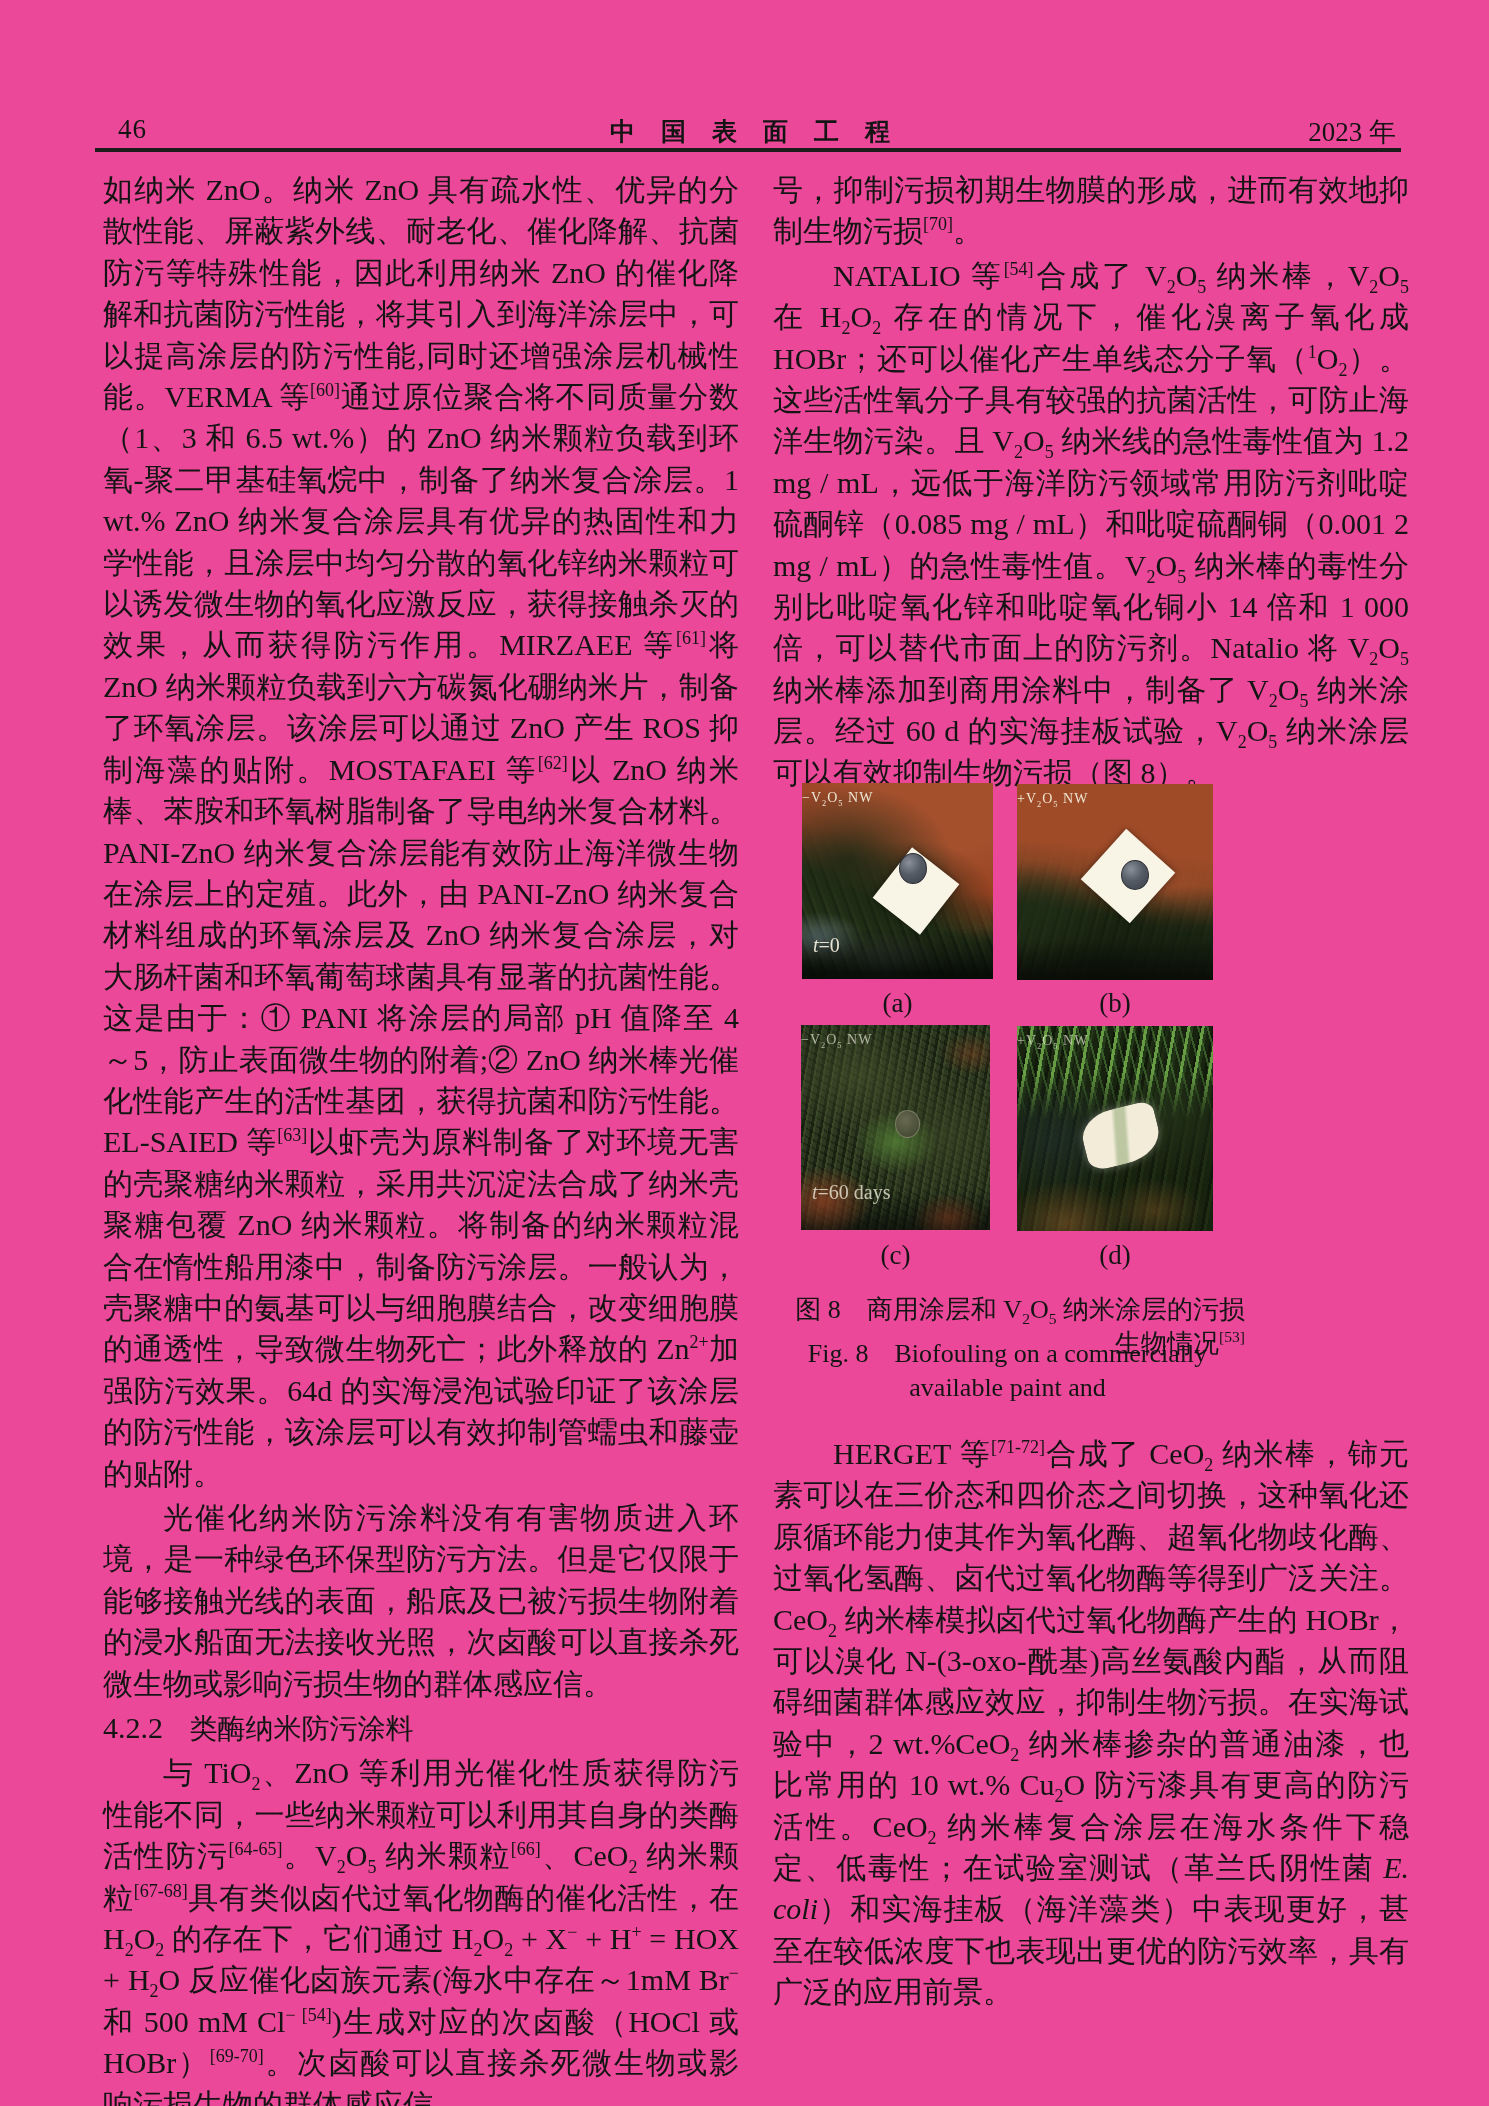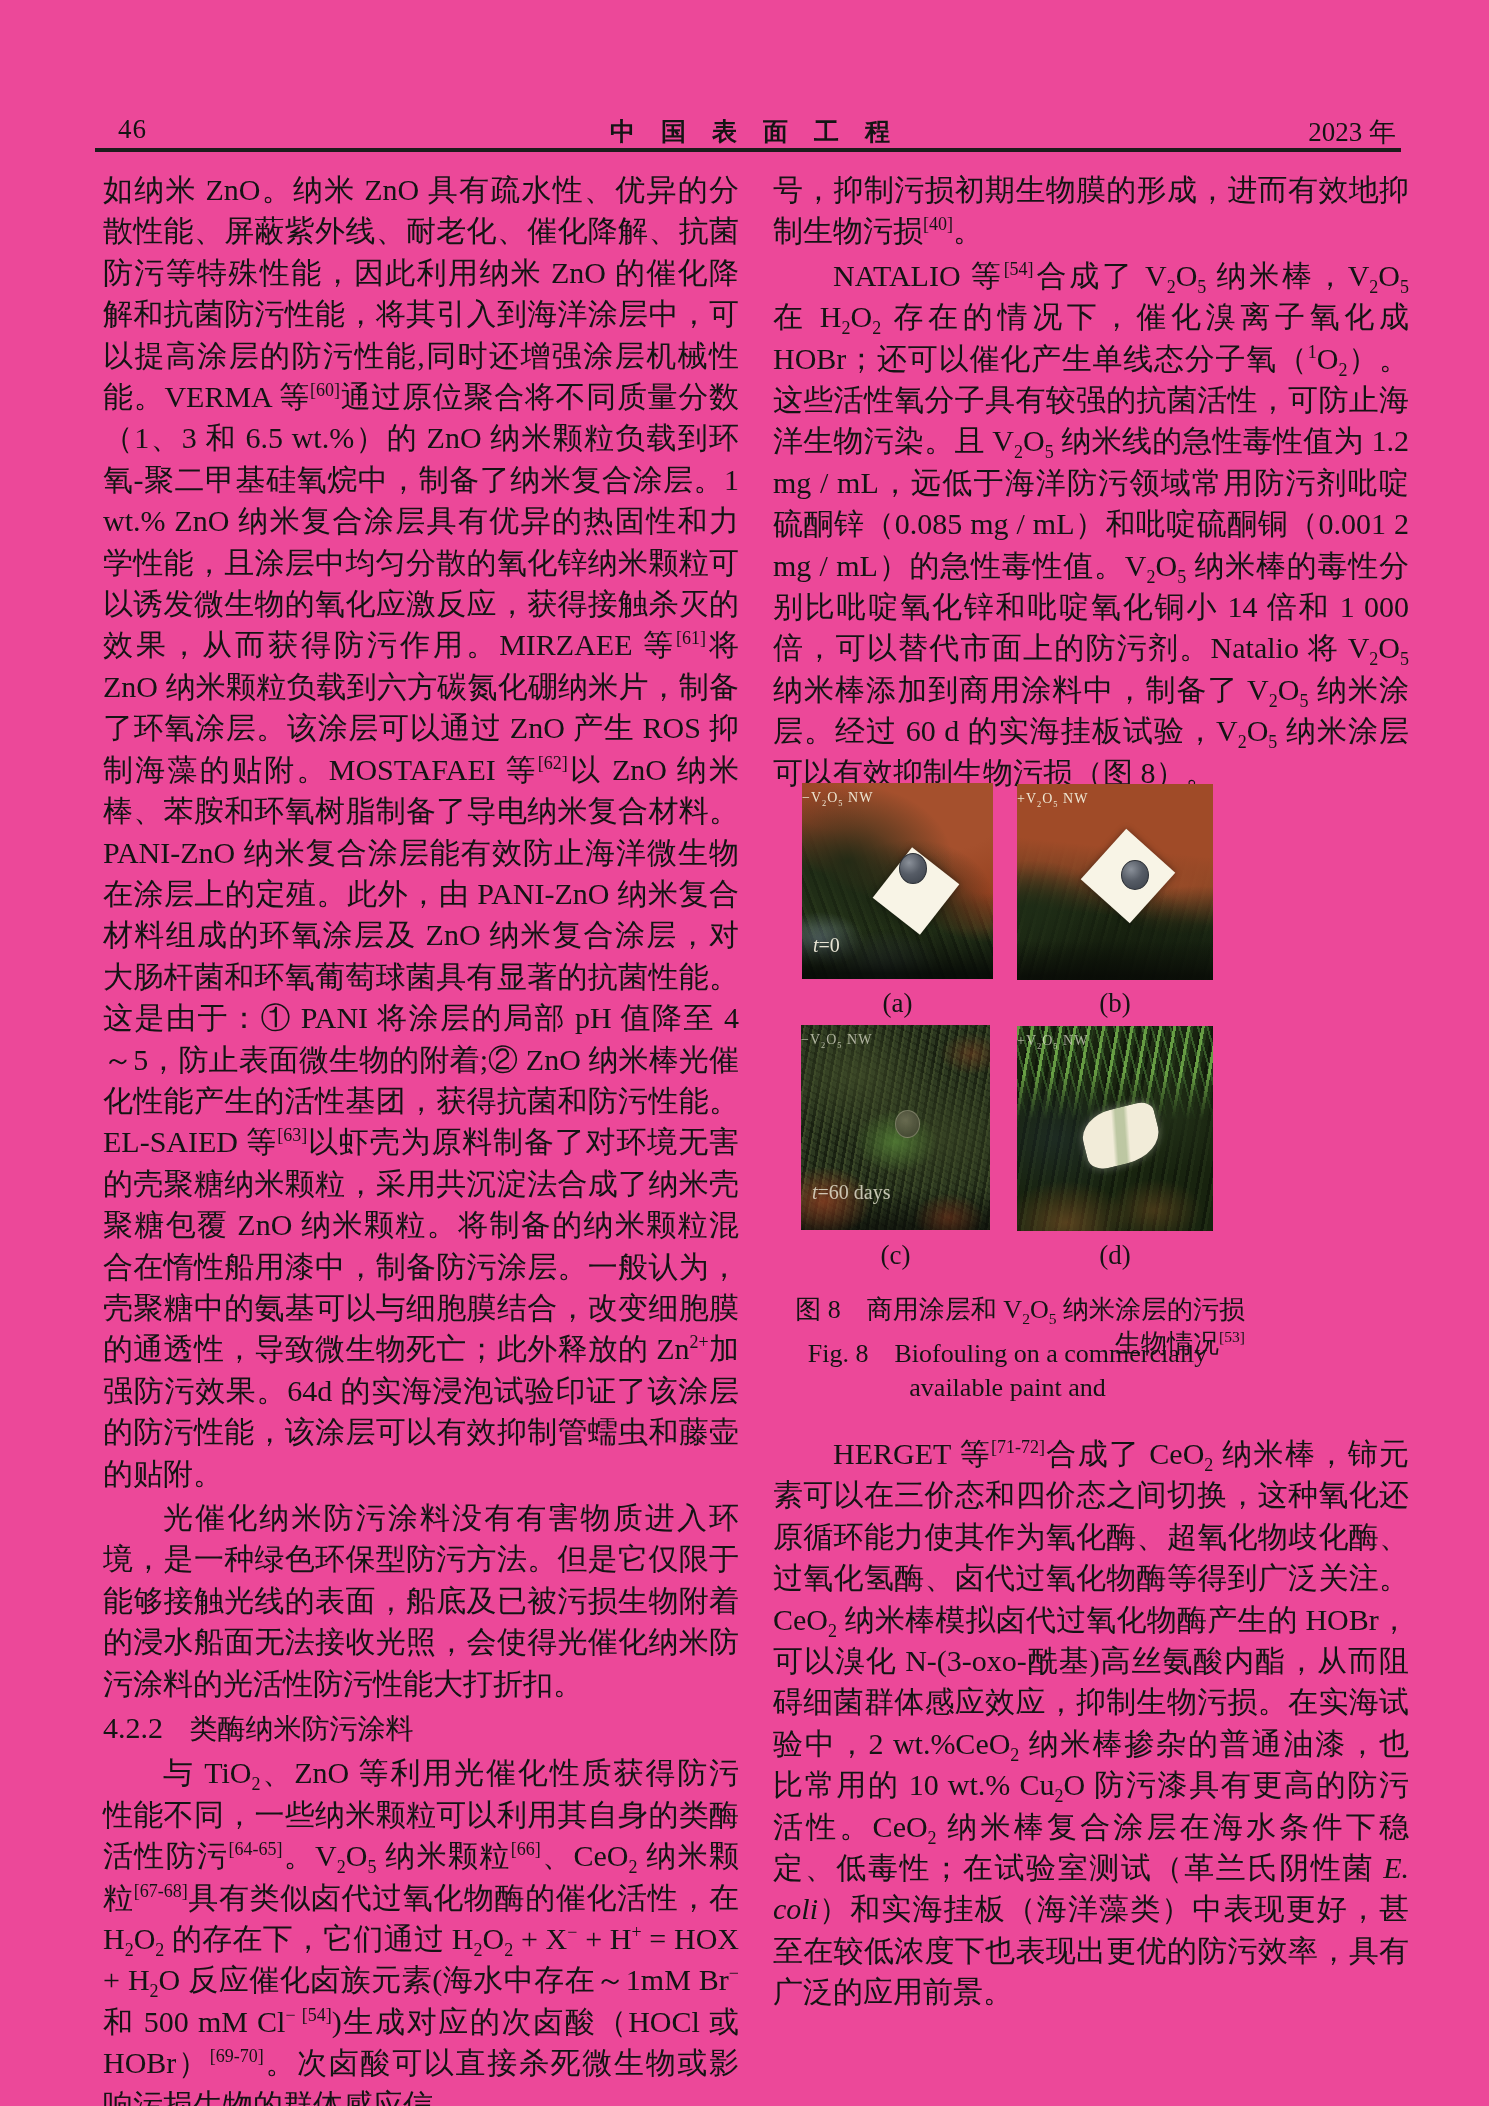--- a/index.html
+++ b/index.html
@@ -116,27 +116,27 @@
 
   <header class="pg-header">
     <span class="pg-num">46</span>
     <span class="pg-title">中国表面工程</span>
     <span class="pg-year">2023 年</span>
   </header>
   <div class="rule"></div>
 
   <div class="col col-left">
     <p class="noindent">如纳米 ZnO。纳米 ZnO 具有疏水性、优异的分散性能、屏蔽紫外线、耐老化、催化降解、抗菌防污等特殊性能，因此利用纳米 ZnO 的催化降解和抗菌防污性能，将其引入到海洋涂层中，可以提高涂层的防污性能,同时还增强涂层机械性能。VERMA 等<sup>[60]</sup>通过原位聚合将不同质量分数（1、3 和 6.5 wt.%）的 ZnO 纳米颗粒负载到环氧-聚二甲基硅氧烷中，制备了纳米复合涂层。1 wt.% ZnO 纳米复合涂层具有优异的热固性和力学性能，且涂层中均匀分散的氧化锌纳米颗粒可以诱发微生物的氧化应激反应，获得接触杀灭的效果，从而获得防污作用。MIRZAEE 等<sup>[61]</sup>将 ZnO 纳米颗粒负载到六方碳氮化硼纳米片，制备了环氧涂层。该涂层可以通过 ZnO 产生 ROS 抑制海藻的贴附。MOSTAFAEI 等<sup>[62]</sup>以 ZnO 纳米棒、苯胺和环氧树脂制备了导电纳米复合材料。PANI-ZnO 纳米复合涂层能有效防止海洋微生物在涂层上的定殖。此外，由 PANI-ZnO 纳米复合材料组成的环氧涂层及 ZnO 纳米复合涂层，对大肠杆菌和环氧葡萄球菌具有显著的抗菌性能。这是由于：① PANI 将涂层的局部 pH 值降至 4～5，防止表面微生物的附着;② ZnO 纳米棒光催化性能产生的活性基团，获得抗菌和防污性能。EL-SAIED 等<sup>[63]</sup>以虾壳为原料制备了对环境无害的壳聚糖纳米颗粒，采用共沉淀法合成了纳米壳聚糖包覆 ZnO 纳米颗粒。将制备的纳米颗粒混合在惰性船用漆中，制备防污涂层。一般认为，壳聚糖中的氨基可以与细胞膜结合，改变细胞膜的通透性，导致微生物死亡；此外释放的 Zn<sup>2+</sup>加强防污效果。64d 的实海浸泡试验印证了该涂层的防污性能，该涂层可以有效抑制管蠕虫和藤壶的贴附。</p>
-    <p class="indent">光催化纳米防污涂料没有有害物质进入环境，是一种绿色环保型防污方法。但是它仅限于能够接触光线的表面，船底及已被污损生物附着的浸水船面无法接收光照，会使得光催化纳米防污涂料的光活性防污性能大打折扣。</p>
+    <p class="indent">光催化纳米防污涂料没有有害物质进入环境，是一种绿色环保型防污方法。但是它仅限于能够接触光线的表面，船底及已被污损生物附着的浸水船面无法接收光照，次卤酸可以直接杀死微生物或影响污损生物的群体感应信。</p>
     <p class="subheading"><span>4.2.2</span><span class="hei">类酶纳米防污涂料</span></p>
     <p class="indent">与 TiO<sub>2</sub>、ZnO 等利用光催化性质获得防污性能不同，一些纳米颗粒可以利用其自身的类酶活性防污<sup>[64-65]</sup>。V<sub>2</sub>O<sub>5</sub> 纳米颗粒<sup>[66]</sup>、CeO<sub>2</sub> 纳米颗粒<sup>[67-68]</sup>具有类似卤代过氧化物酶的催化活性，在 H<sub>2</sub>O<sub>2</sub> 的存在下，它们通过 H<sub>2</sub>O<sub>2</sub> + X<sup>−</sup> + H<sup>+</sup> = HOX + H<sub>2</sub>O 反应催化卤族元素(海水中存在～1mM Br<sup>−</sup> 和 500 mM Cl<sup>− [54]</sup>)生成对应的次卤酸（HOCl 或 HOBr）<sup>[69-70]</sup>。次卤酸可以直接杀死微生物或影响污损生物的群体感应信</p>
   </div>
 
   <div class="col col-right-top">
-    <p class="noindent">号，抑制污损初期生物膜的形成，进而有效地抑制生物污损<sup>[40]</sup>。</p>
+    <p class="noindent">号，抑制污损初期生物膜的形成，进而有效地抑制生物污损<sup>[70]</sup>。</p>
     <p class="indent">NATALIO 等<sup>[54]</sup>合成了 V<sub>2</sub>O<sub>5</sub> 纳米棒，V<sub>2</sub>O<sub>5</sub> 在 H<sub>2</sub>O<sub>2</sub> 存在的情况下，催化溴离子氧化成 HOBr；还可以催化产生单线态分子氧（<sup>1</sup>O<sub>2</sub>）。这些活性氧分子具有较强的抗菌活性，可防止海洋生物污染。且 V<sub>2</sub>O<sub>5</sub> 纳米线的急性毒性值为 1.2 mg / mL，远低于海洋防污领域常用防污剂吡啶硫酮锌（0.085 mg / mL）和吡啶硫酮铜（0.001 2 mg / mL）的急性毒性值。V<sub>2</sub>O<sub>5</sub> 纳米棒的毒性分别比吡啶氧化锌和吡啶氧化铜小 14 倍和 1 000 倍，可以替代市面上的防污剂。Natalio 将 V<sub>2</sub>O<sub>5</sub> 纳米棒添加到商用涂料中，制备了 V<sub>2</sub>O<sub>5</sub> 纳米涂层。经过 60 d 的实海挂板试验，V<sub>2</sub>O<sub>5</sub> 纳米涂层可以有效抑制生物污损（图 8）。</p>
   </div>
 
   <figure class="figure8">
 
     <div class="photo photo-a">
       <span class="ovl">−V<sub>2</sub>O<sub>5</sub> NW</span>
       <div class="plate plate-a"></div>
       <div class="disc disc-a"></div>
       <span class="tlabel tlabel-a"><i>t</i>=0</span>

